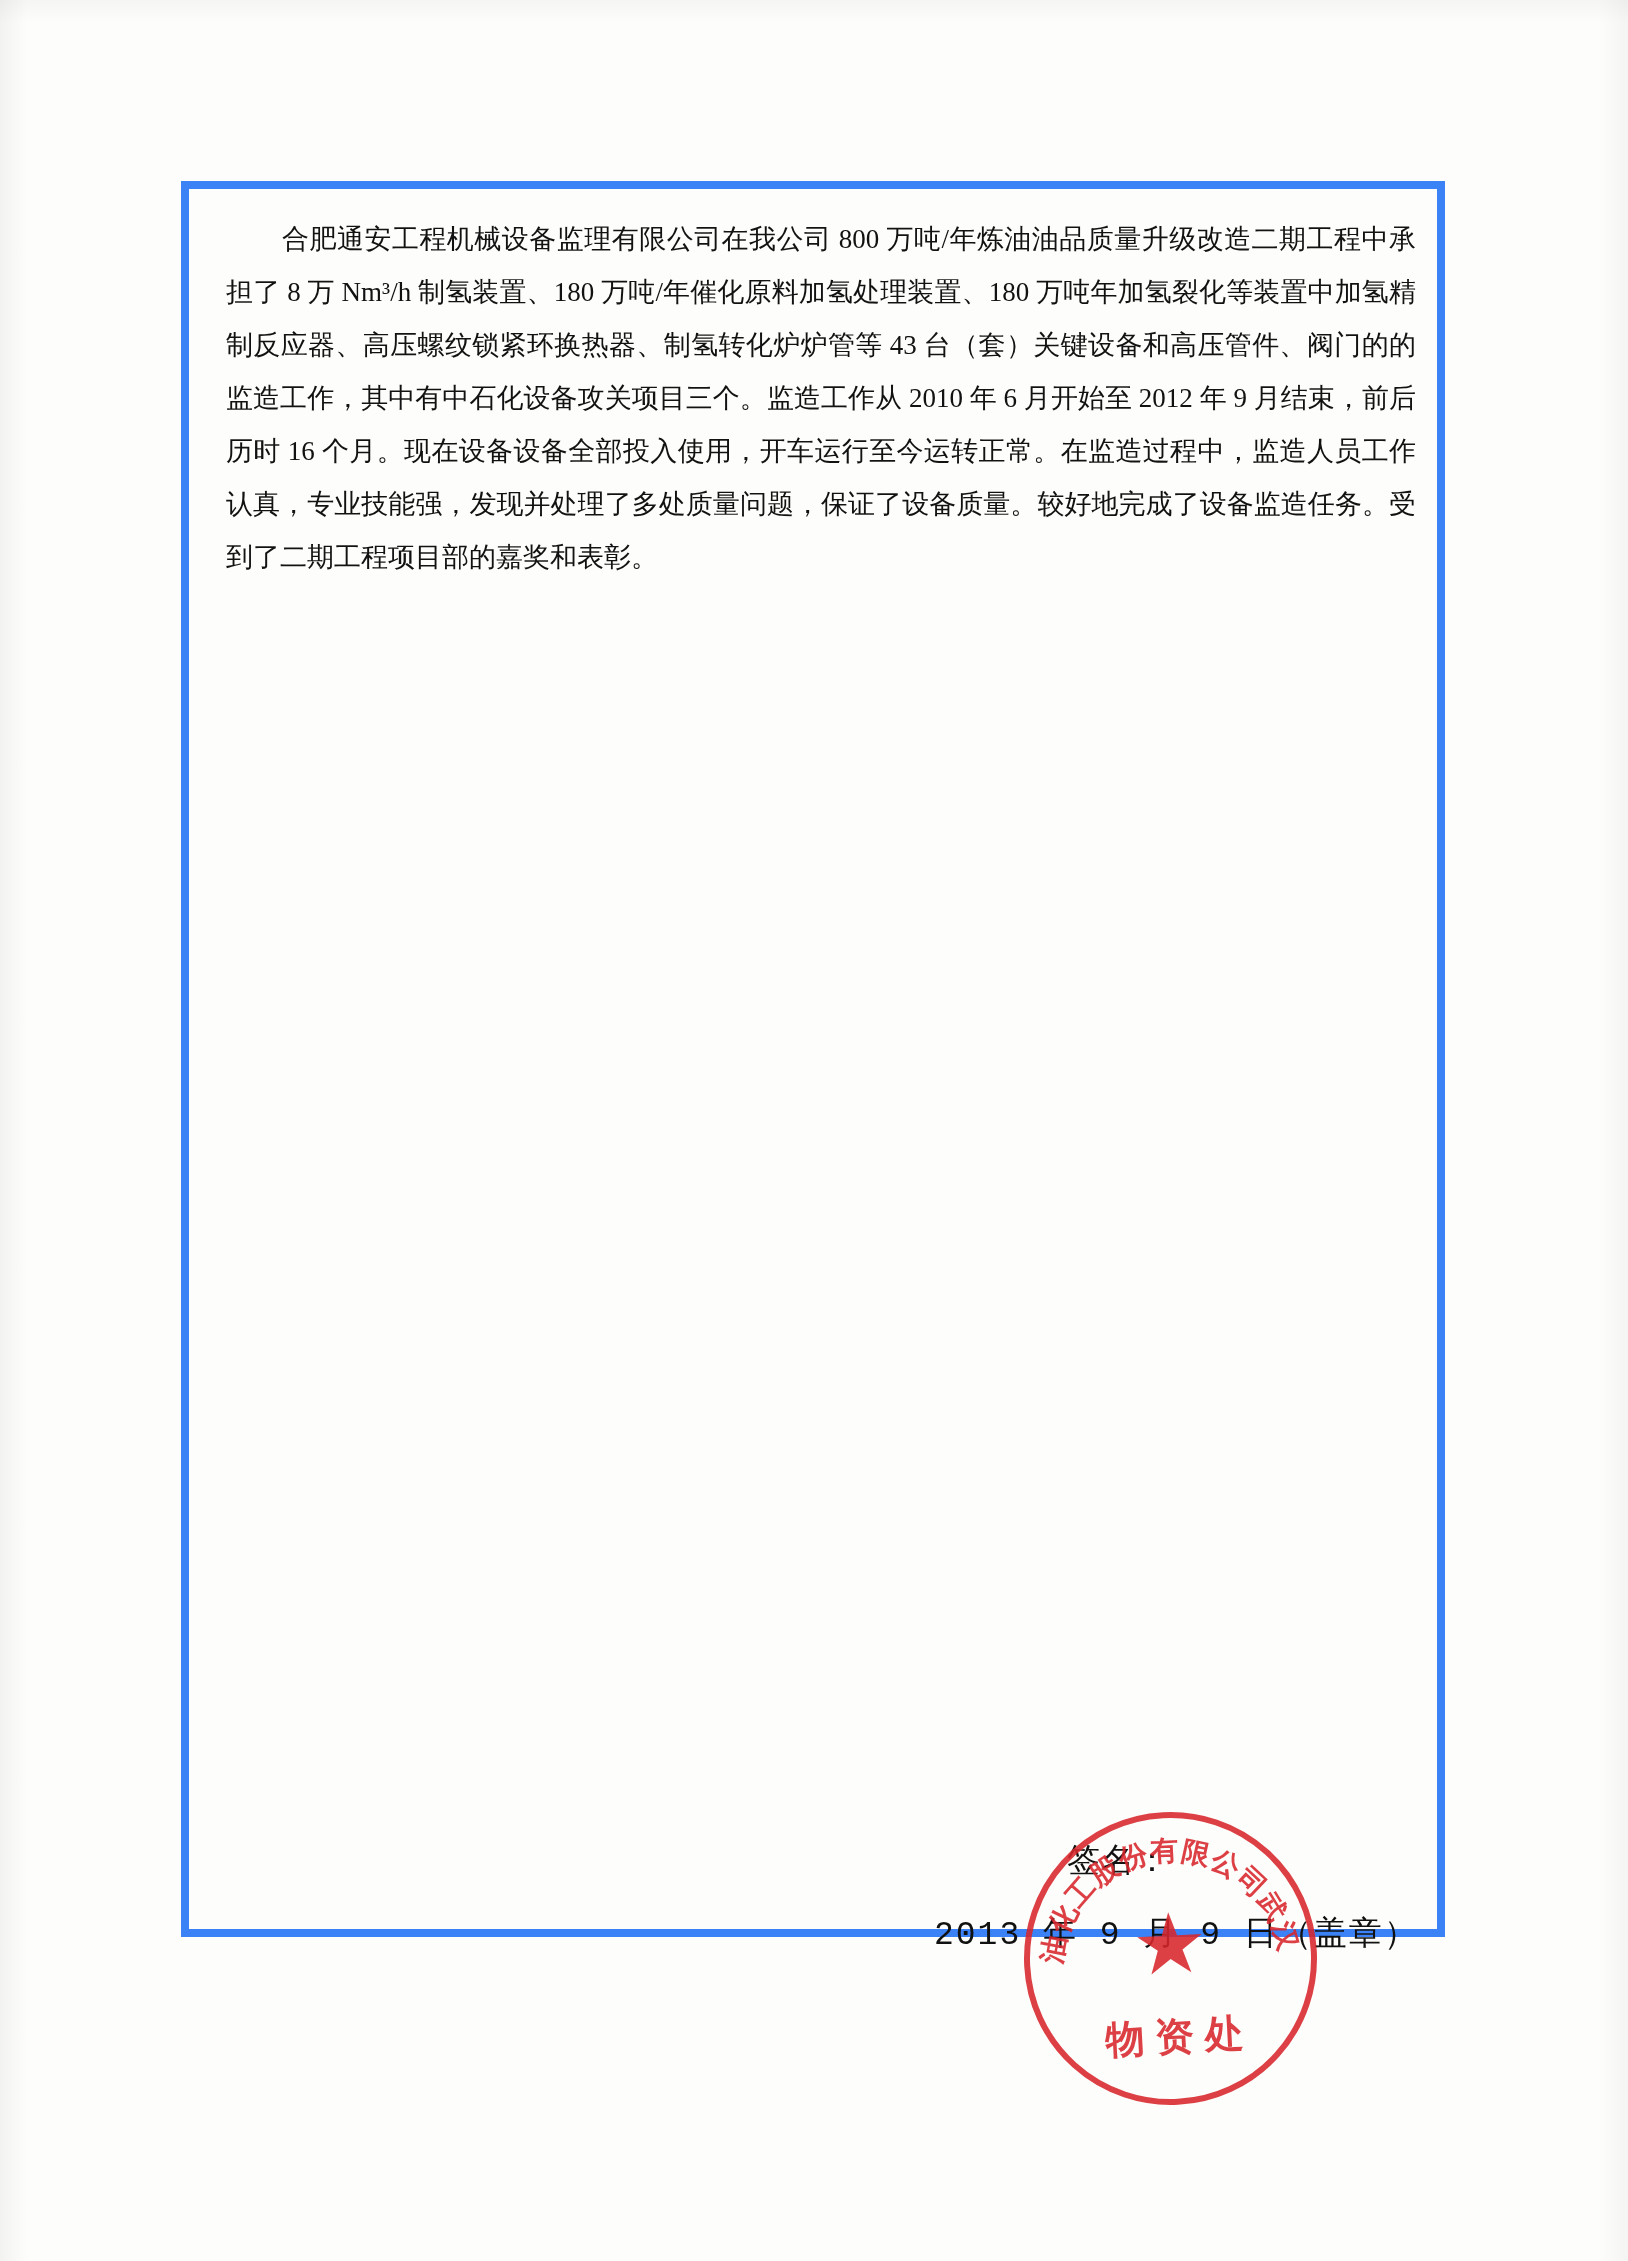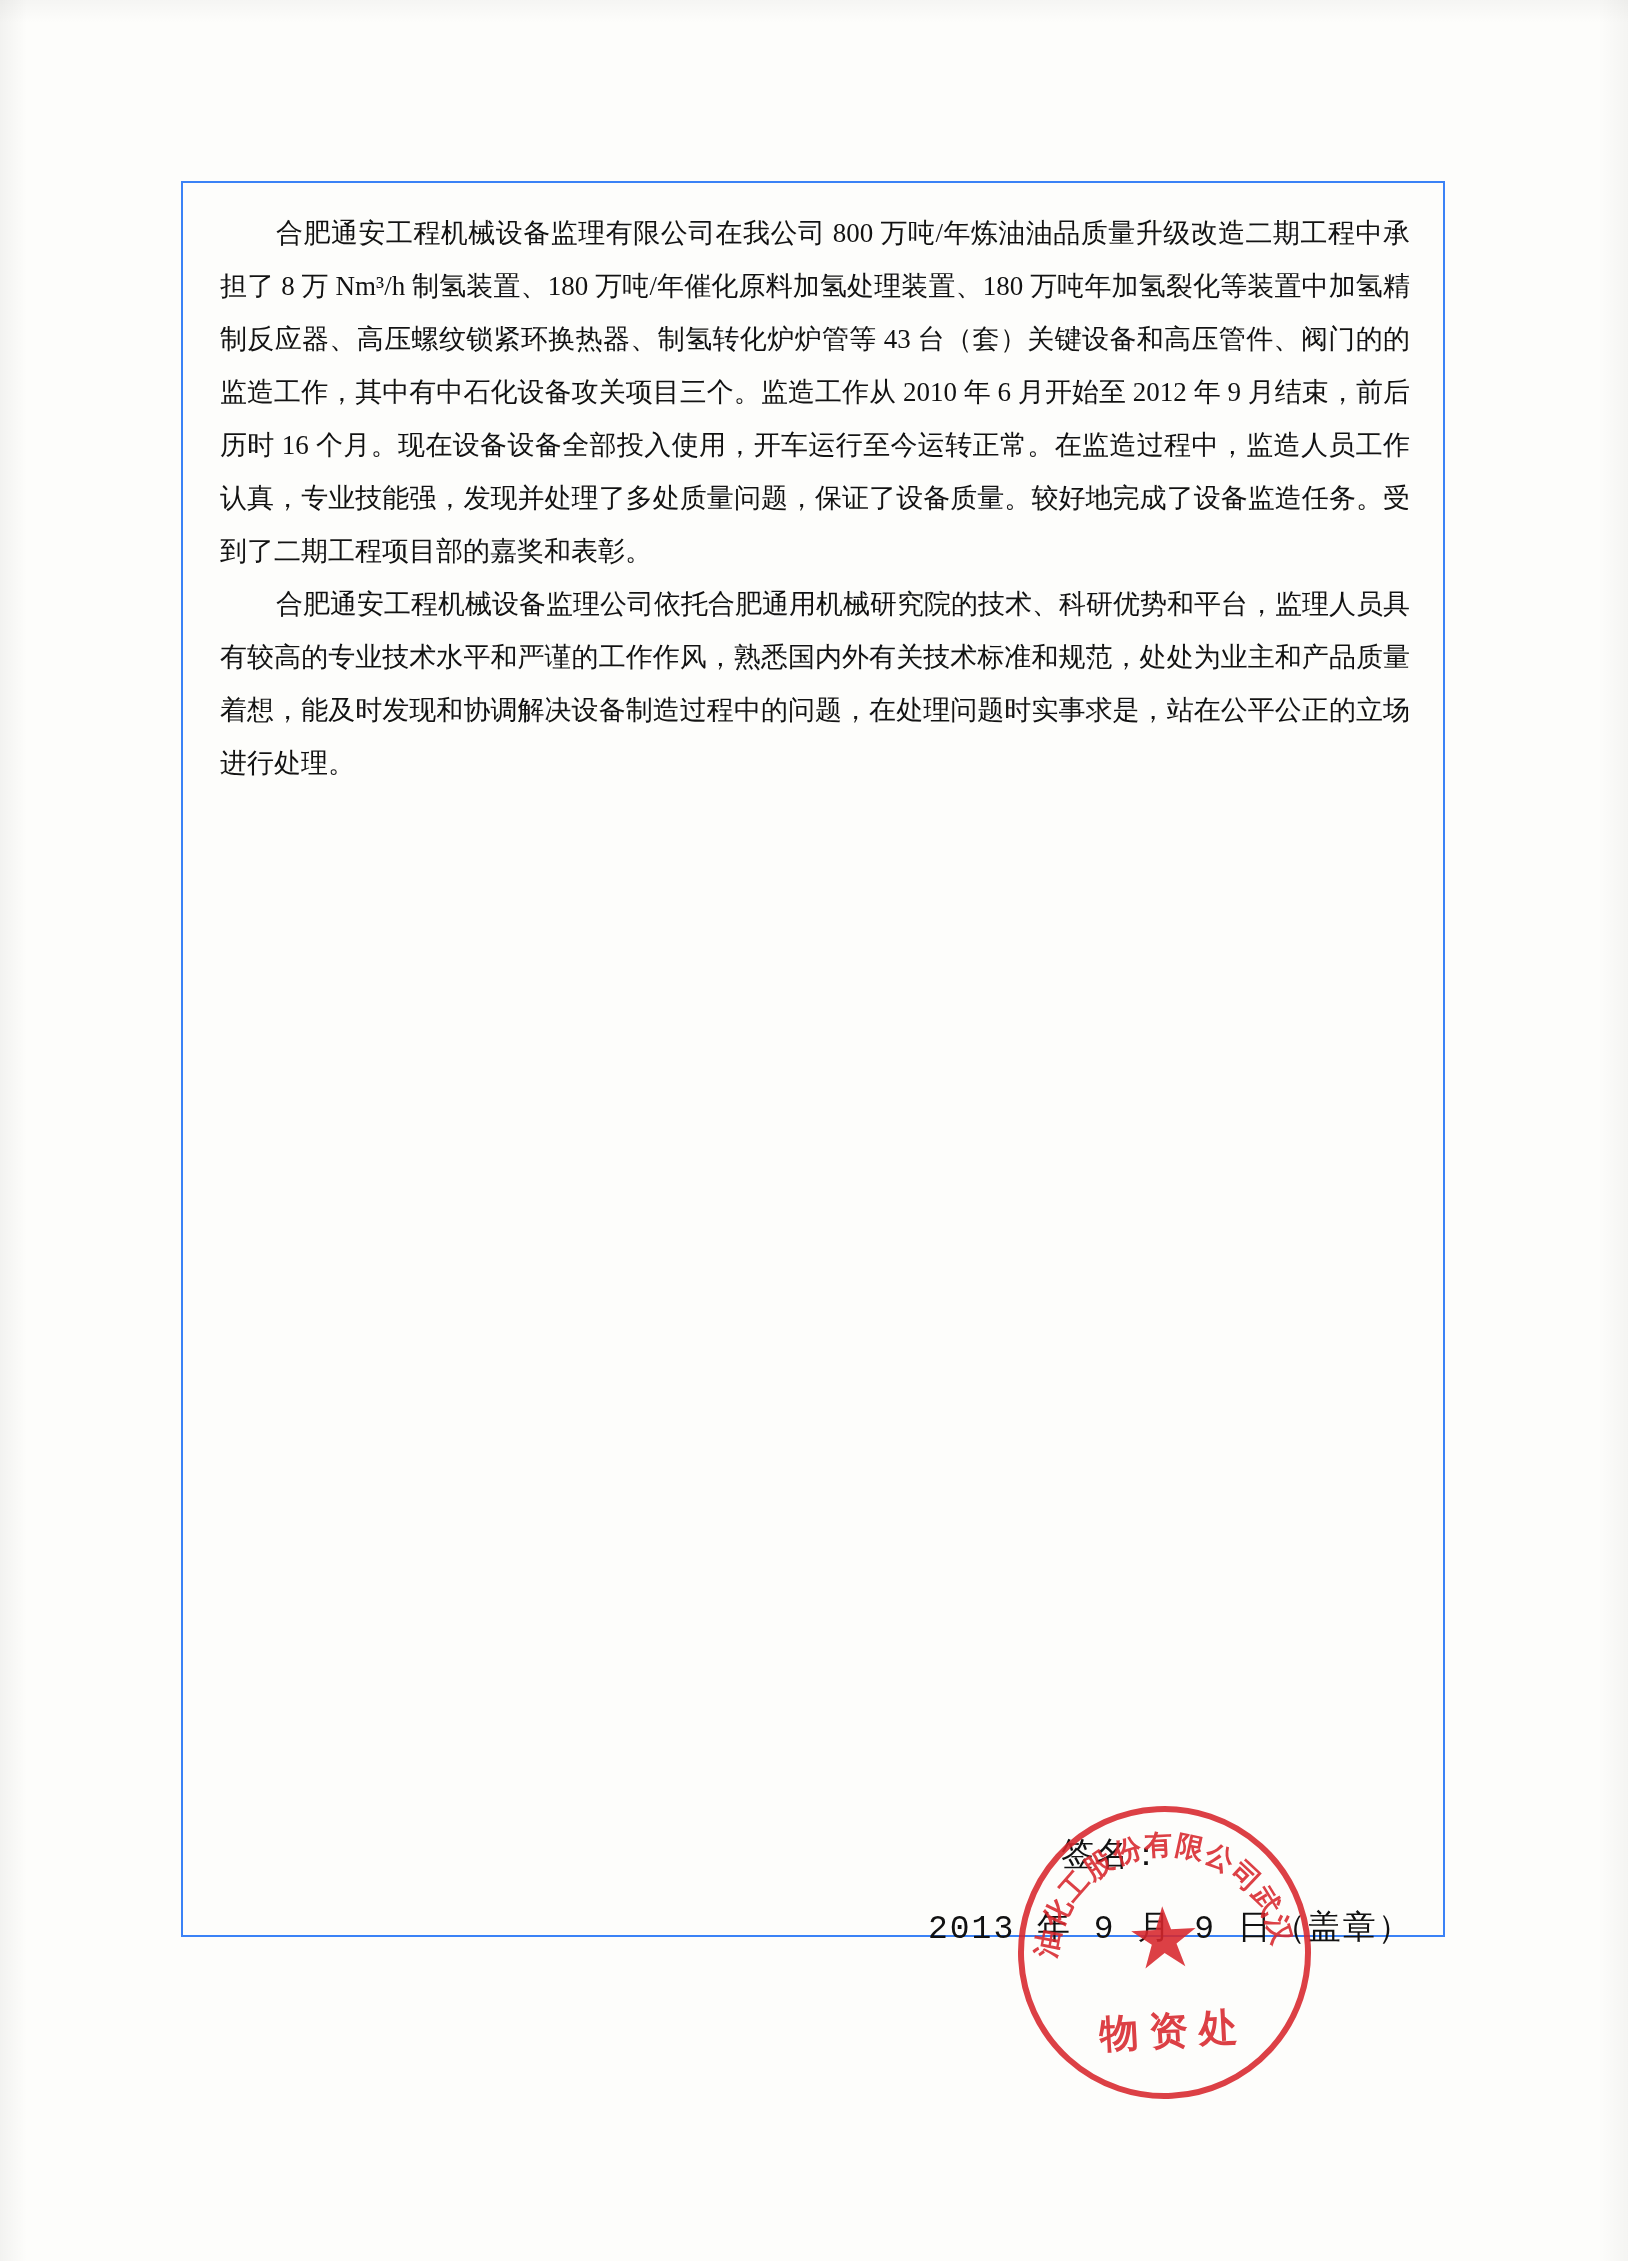--- a/index.html
+++ b/index.html
@@ -44,21 +44,21 @@
     font-family: "Liberation Serif", "DejaVu Serif", serif;
     color: #111;
   }
 
   .content-box {
     position: absolute;
     left: 181px;
     top: 181px;
     width: 1264px;
     height: 1756px;
-    border: 2px solid #3b82f6;
+    border: 8px solid #3b82f6;
     box-sizing: border-box;
     background: transparent;
   }
 
   .body-text {
     position: absolute;
     left: 37px;
     top: 24px;
     width: 1190px;
     font-size: 27px;
@@ -163,21 +163,20 @@
 </head>
 <body>
 
 <div class="page">
 
 
   <div class="content-box">
 
     <div class="body-text">
       <p>合肥通安工程机械设备监理有限公司在我公司 800 万吨/年炼油油品质量升级改造二期工程中承担了 8 万 Nm³/h 制氢装置、180 万吨/年催化原料加氢处理装置、180 万吨年加氢裂化等装置中加氢精制反应器、高压螺纹锁紧环换热器、制氢转化炉炉管等 43 台（套）关键设备和高压管件、阀门的的监造工作，其中有中石化设备攻关项目三个。监造工作从 2010 年 6 月开始至 2012 年 9 月结束，前后历时 16 个月。现在设备设备全部投入使用，开车运行至今运转正常。在监造过程中，监造人员工作认真，专业技能强，发现并处理了多处质量问题，保证了设备质量。较好地完成了设备监造任务。受到了二期工程项目部的嘉奖和表彰。</p>
-      <p>合肥通安工程机械设备监理公司依托合肥通用机械研究院的技术、科研优势和平台，监理人员具有较高的专业技术水平和严谨的工作作风，熟悉国内外有关技术标准和规范，处处为业主和产品质量着想，能及时发现和协调解决设备制造过程中的问题，在处理问题时实事求是，站在公平公正的立场进行处理。</p>
     </div>
 
     <div class="sign-block">
       <div class="sign-line">签名：</div>
       <div class="date-line handwriting">2013 年 9 月 9 日（盖章）</div>
     </div>
 
     <div class="stamp">
       <div class="stamp-inner">
         <svg viewBox="0 0 440 440">

